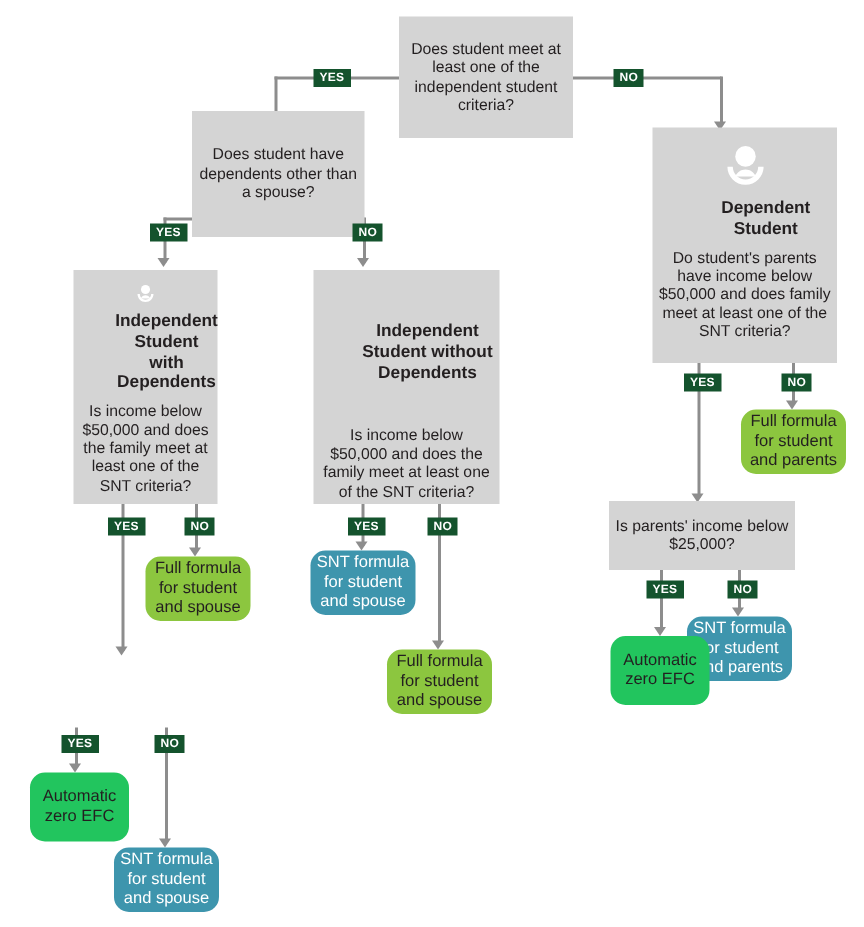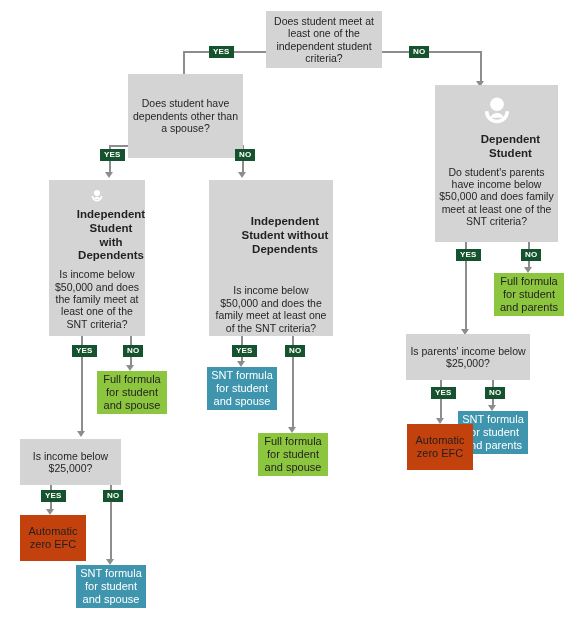--- a/index.html
+++ b/index.html
@@ -36,24 +36,25 @@
   }
   .node.persona {
     background: #d4d4d4;
     font-size: 10.5px;
     padding: 8px 4px 6px 4px;
     justify-content: flex-start;
   }
   .node.outcome {
     font-size: 11px;
     padding: 5px 4px;
+    border-radius: 10px;
   }
   .outcome.green  { background: #8cc63f; color: #231f20; }
   .outcome.teal   { background: #3e95ad; color: #ffffff; }
-  .outcome.orange { background: #c2410c; color: #231f20; align-items: center; }
+  .outcome.orange { background: #22c55e; color: #231f20; align-items: center; }
 
   .node-title {
     font-weight: bold;
     font-size: 11.5px;
     line-height: 1.2;
     margin-bottom: 5px;
     margin-left: 28px;
   }
   .node-body { line-height: 1.18; }
   .node-text { line-height: 1.18; }
@@ -135,21 +136,21 @@
   <div class="line v" style="left:465px; top:242px; height:90px;"></div>
   <div class="arrow" style="left:461px; top:329px;"></div>
   <div class="line v" style="left:528px; top:242px; height:28px;"></div>
   <div class="arrow" style="left:524px; top:267px;"></div>
 
   <div class="line v" style="left:440px; top:380px; height:41px;"></div>
   <div class="arrow" style="left:436px; top:418px;"></div>
   <div class="line v" style="left:492px; top:380px; height:28px;"></div>
   <div class="arrow" style="left:488px; top:405px;"></div>
 
-  <div class="node decision" style="left:266px; top:11px; width:116px; height:57px;">
+  <div class="node decision" style="left:266px; top:11px; width:116px; height:81px;">
     <div class="node-text">Does student meet at least one of the independent student criteria?</div>
   </div>
 
   <div class="node decision" style="left:128px; top:74px; width:115px; height:84px;">
     <div class="node-text">Does student have dependents other than a spouse?</div>
   </div>
 
   <div class="node persona" style="left:49px; top:180px; width:96px; height:156px;">
     <svg class="avatar" viewBox="0 0 40 40">
       <circle cx="20" cy="12.5" r="7.6" fill="#ffffff"></circle>
@@ -174,23 +175,20 @@
   <div class="node persona" style="left:435px; top:85px; width:123px; height:157px;">
     <svg class="avatar" viewBox="0 0 40 40">
       <circle cx="20" cy="12.5" r="7.6" fill="#ffffff"></circle>
       <path d="M20 33.6 C12.6 33.6 6.6 27.6 6.6 20.2 L10.6 20.2 C10.6 25.4 14.8 29.6 20 29.6 C25.2 29.6 29.4 25.4 29.4 20.2 L33.4 20.2 C33.4 27.6 27.4 33.6 20 33.6 Z" fill="#ffffff"></path>
       <path d="M20 22.2 C16.6 22.2 13.6 24.3 12.4 27.4 L27.6 27.4 C26.4 24.3 23.4 22.2 20 22.2 Z" fill="#ffffff"></path>
     </svg>
     <div class="node-title">Dependent Student</div>
     <div class="node-body">Do student's parents have income below $50,000 and does family meet at least one of the SNT criteria?</div>
   </div>
 
-  <div class="node decision" style="left:20px; top:439px; width:101px; height:46px;">
-    <div class="node-text">Is income below $25,000?</div>
-  </div>
 
   <div class="node decision" style="left:406px; top:334px; width:124px; height:46px;">
     <div class="node-text">Is parents' income below $25,000?</div>
   </div>
 
   <div class="node outcome green" style="left:97px; top:371px; width:70px; height:43px;">
     <div class="node-text">Full formula for student and spouse</div>
   </div>
 
   <div class="node outcome orange" style="left:20px; top:515px; width:66px; height:46px;">

